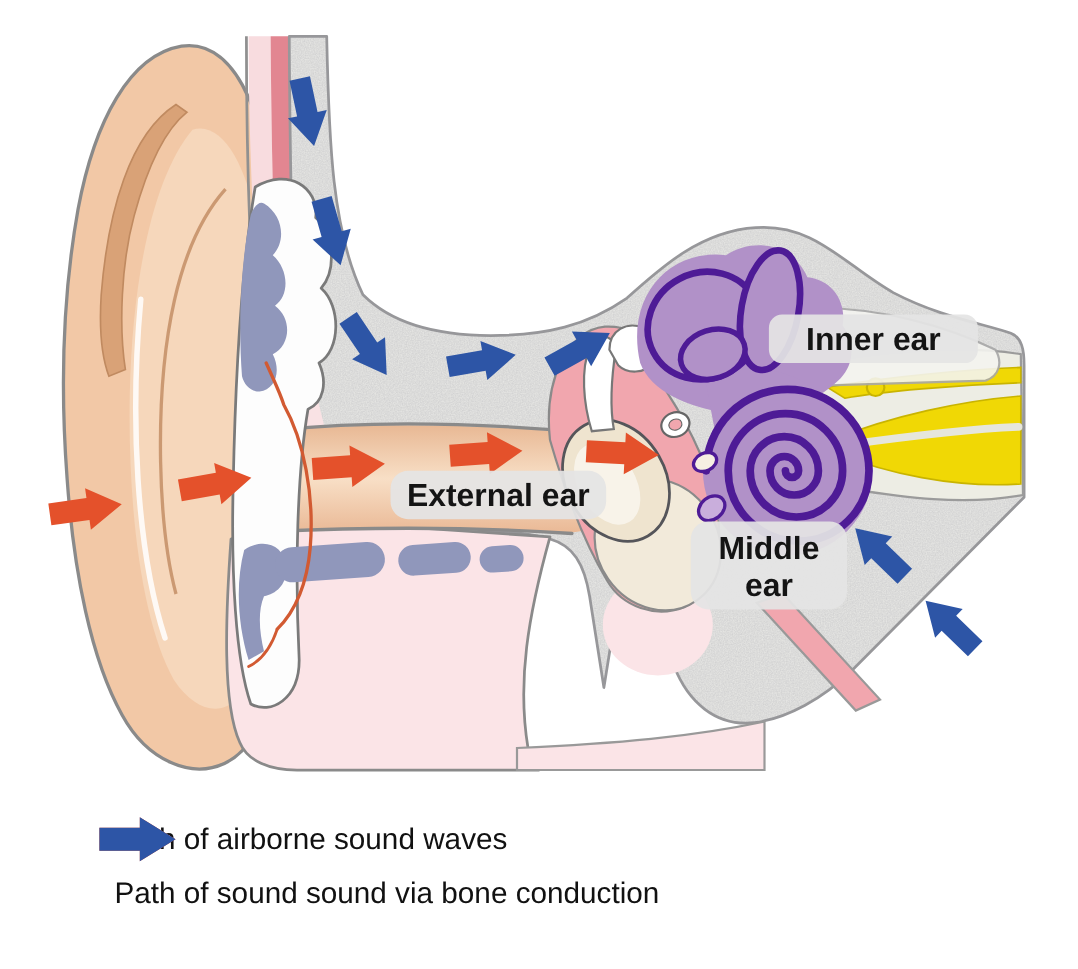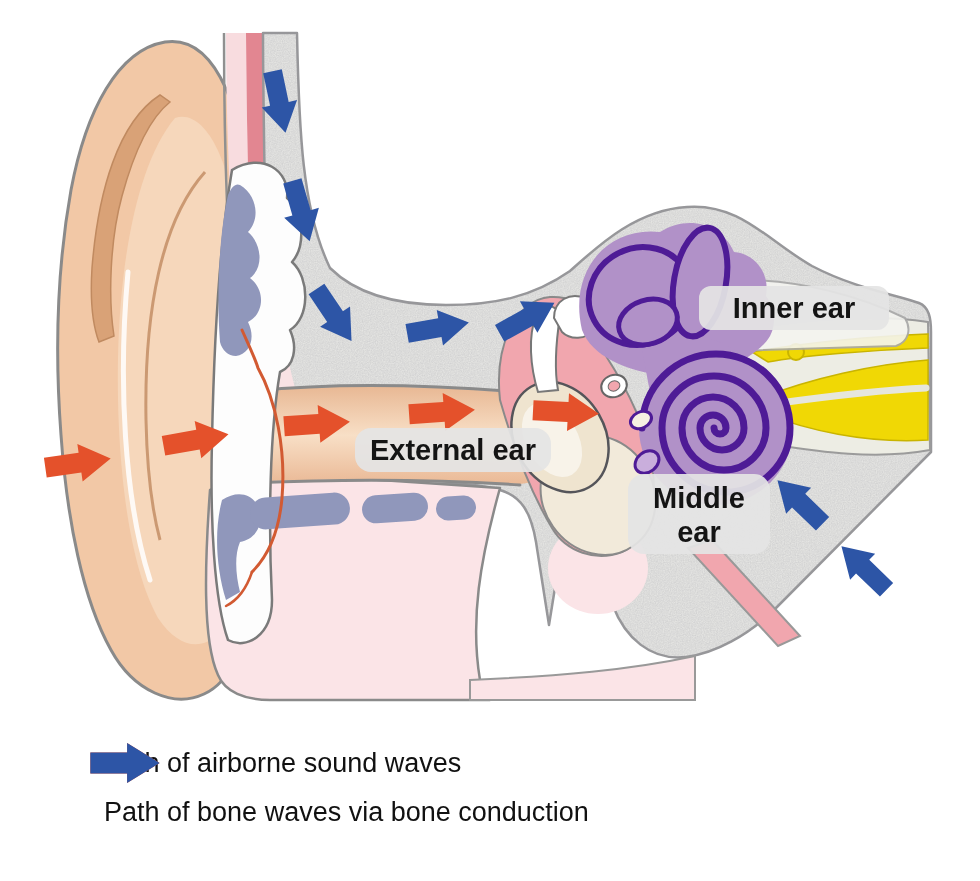--- a/index.html
+++ b/index.html
@@ -187,16 +187,16 @@
   <div class="legend-row">
     <svg class="licon" viewBox="-37 -23 74 46">
       <polygon points="-33,-10 2,-10 2,-19 33,0 2,19 2,10 -33,10" transform="scale(1.05)" fill="#E4512B"></polygon>
     </svg>
     <span class="ltext">Path of airborne sound waves</span>
   </div>
   <div class="legend-row">
     <svg class="licon" viewBox="-37 -23 74 46">
       <polygon points="-33,-10 2,-10 2,-19 33,0 2,19 2,10 -33,10" transform="scale(1.05)" fill="#2D55A6"></polygon>
     </svg>
-    <span class="ltext">Path of bone waves via bone conduction</span>
+    <span class="ltext">Path of sound sound via bone conduction</span>
   </div>
 </div>
 </div>
 
 </body></html>

